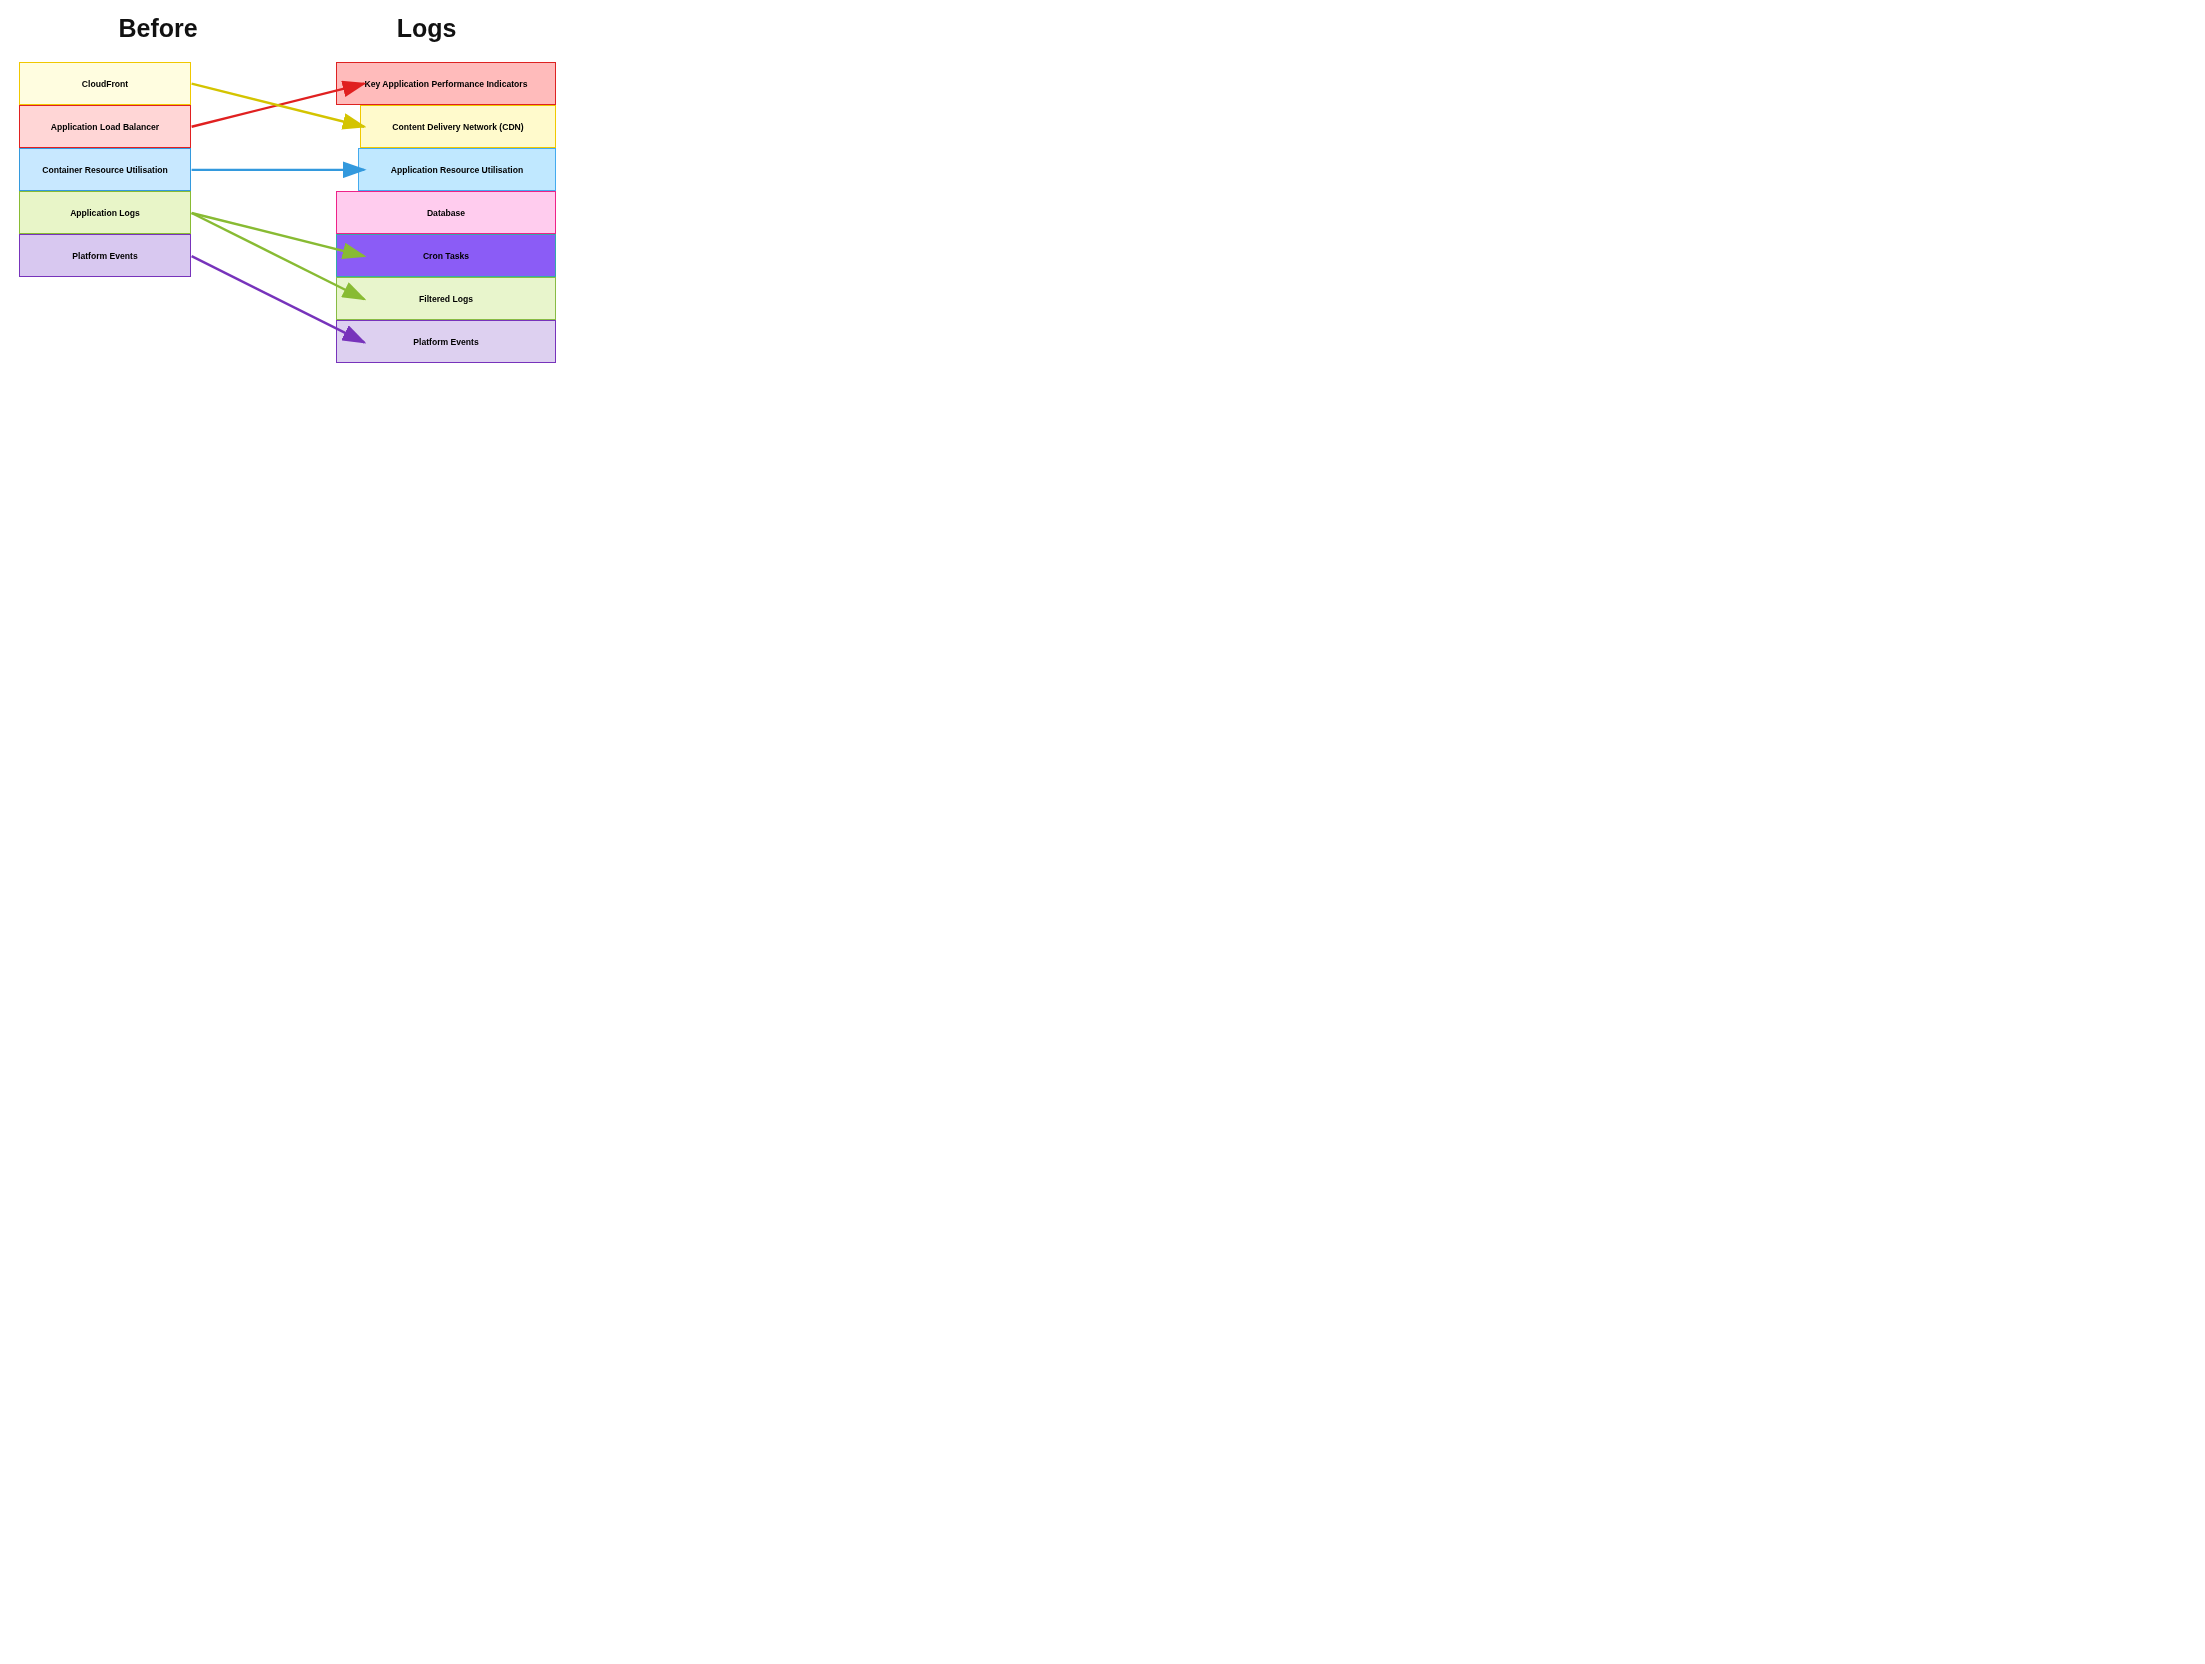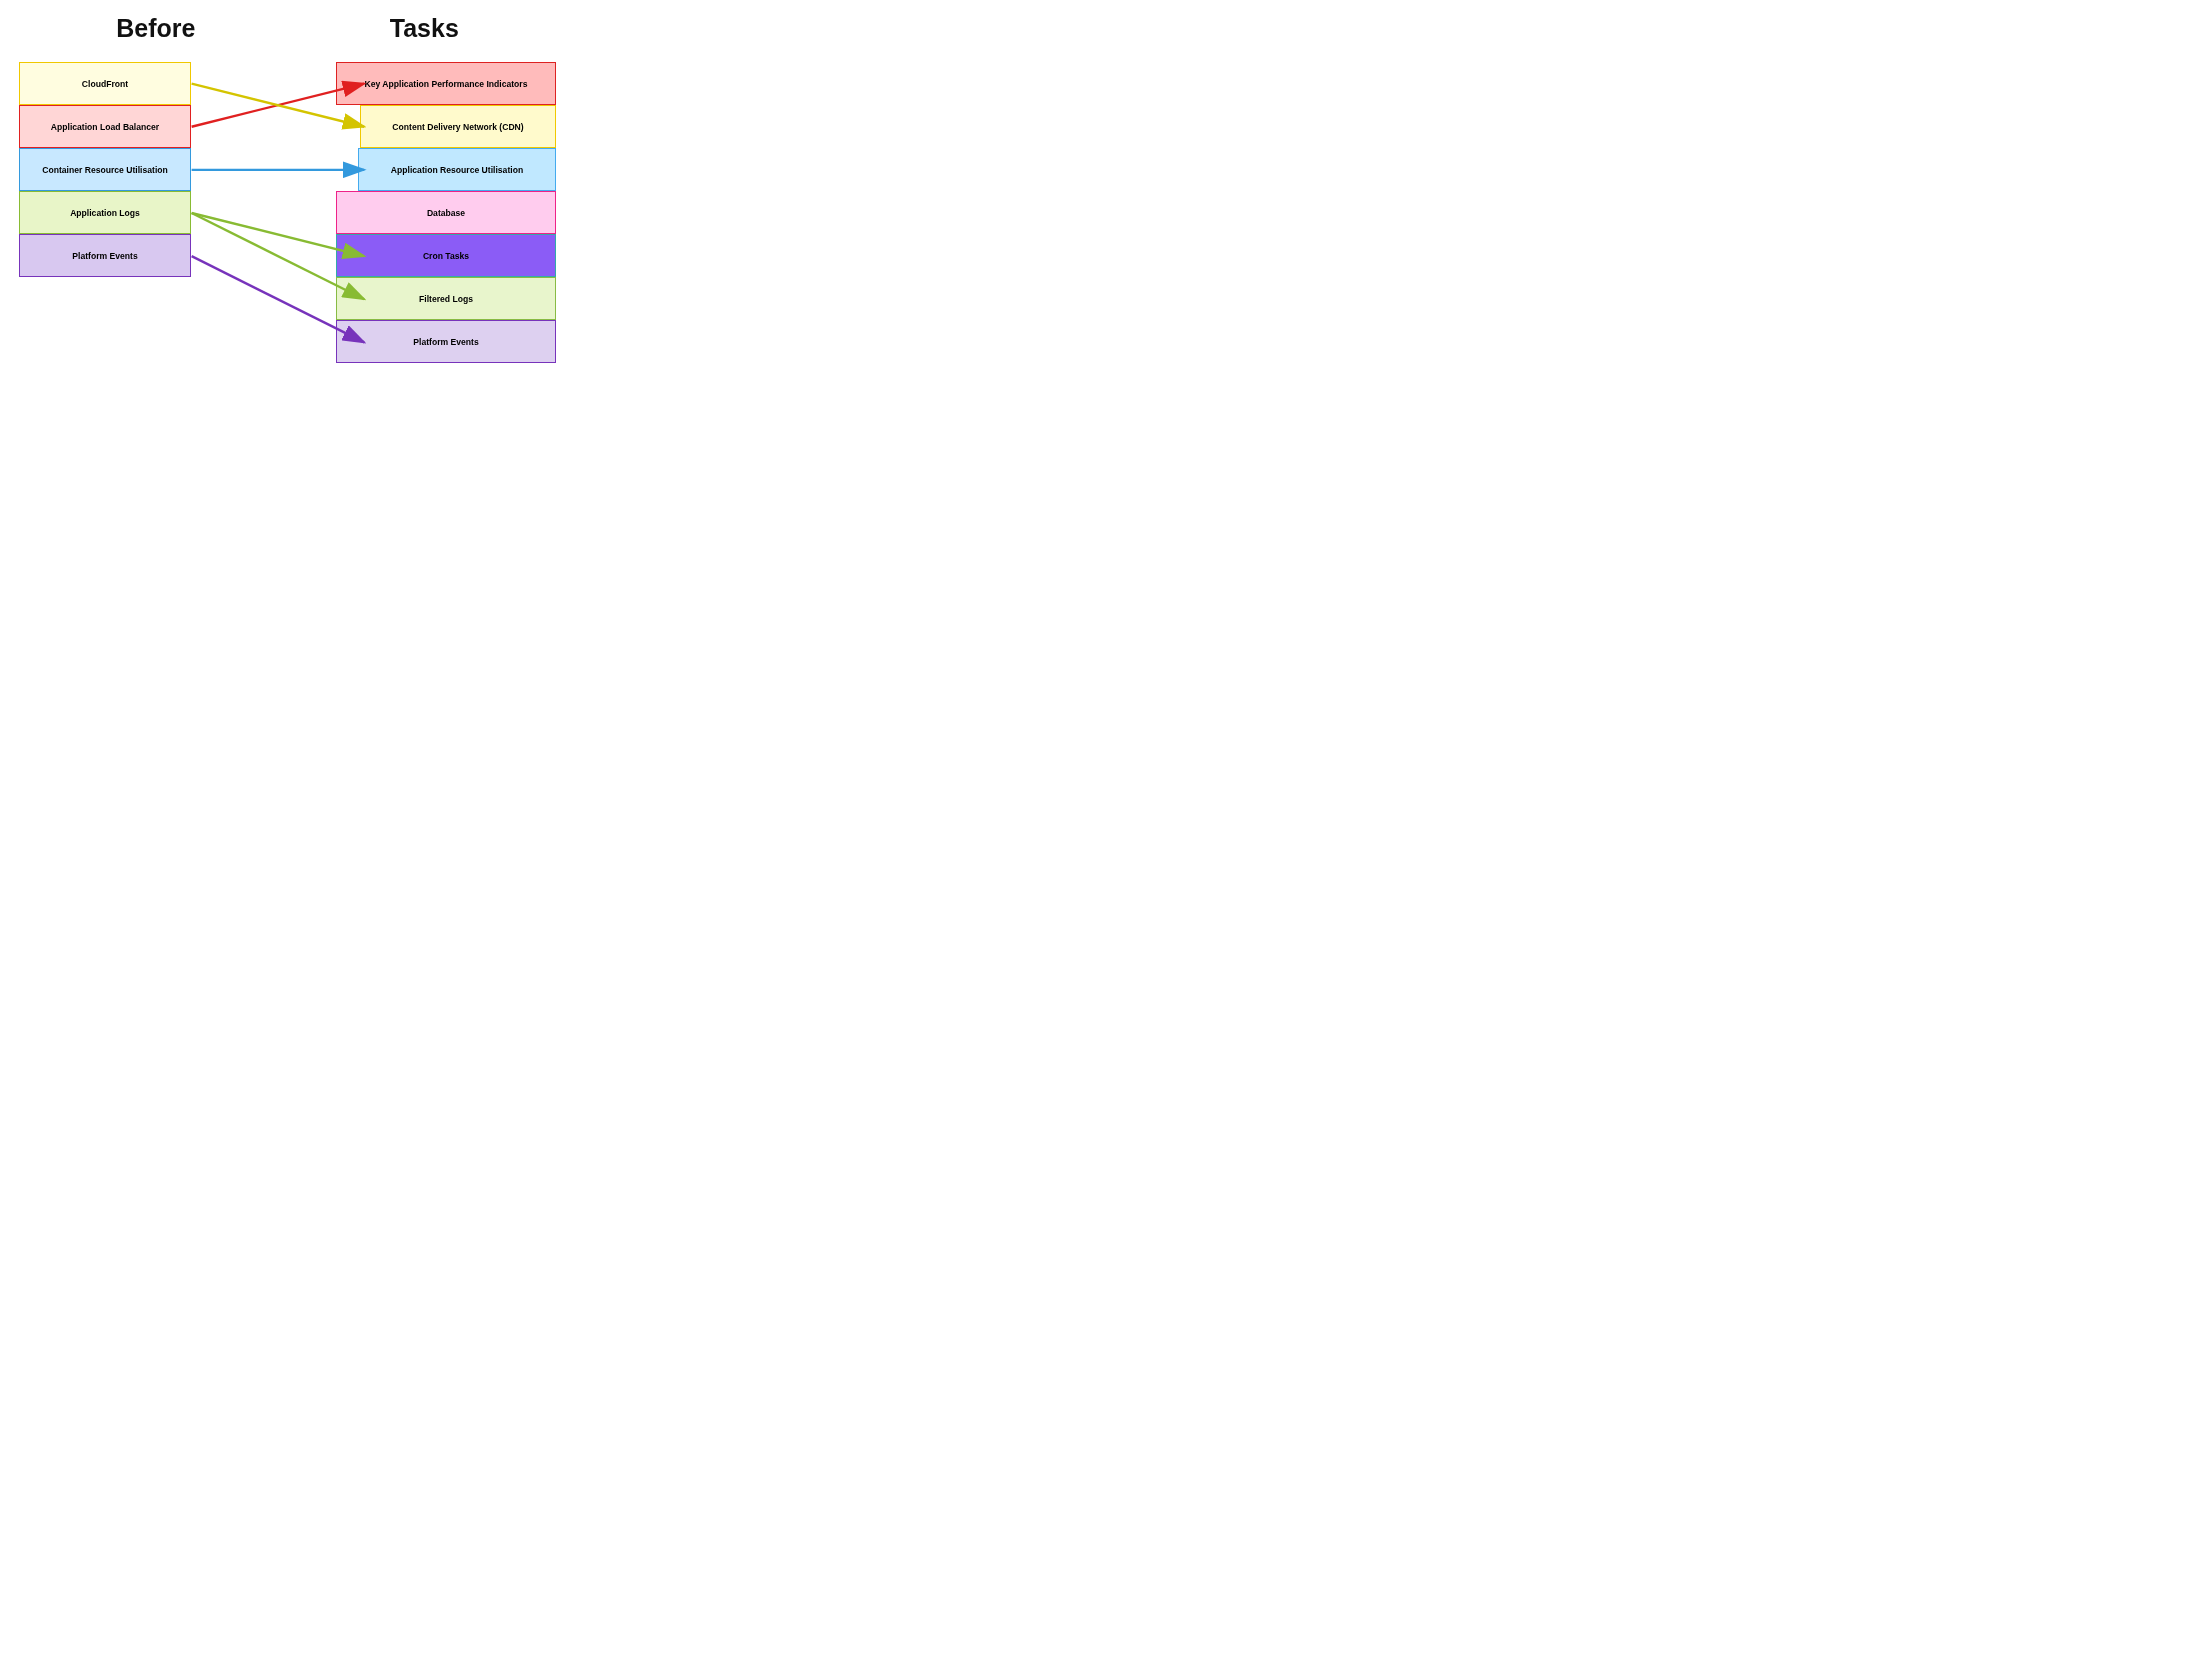--- a/index.html
+++ b/index.html
@@ -111,21 +111,21 @@
       height: 100%;
       pointer-events: none;
       overflow: visible;
     }
   </style>
 </head>
 <body>
 
 <div class="headers">
   <span class="section-title">Before</span>
-  <span class="section-title">Tasks</span>
+  <span class="section-title">Logs</span>
 </div>
 
 <div class="diagram-wrapper">
 
   <div class="before-col">
     <div class="box box-cloudfront">
       <span>CloudFront</span>
     </div>
     <div class="box box-alb">
       <span>Application Load Balancer</span>

